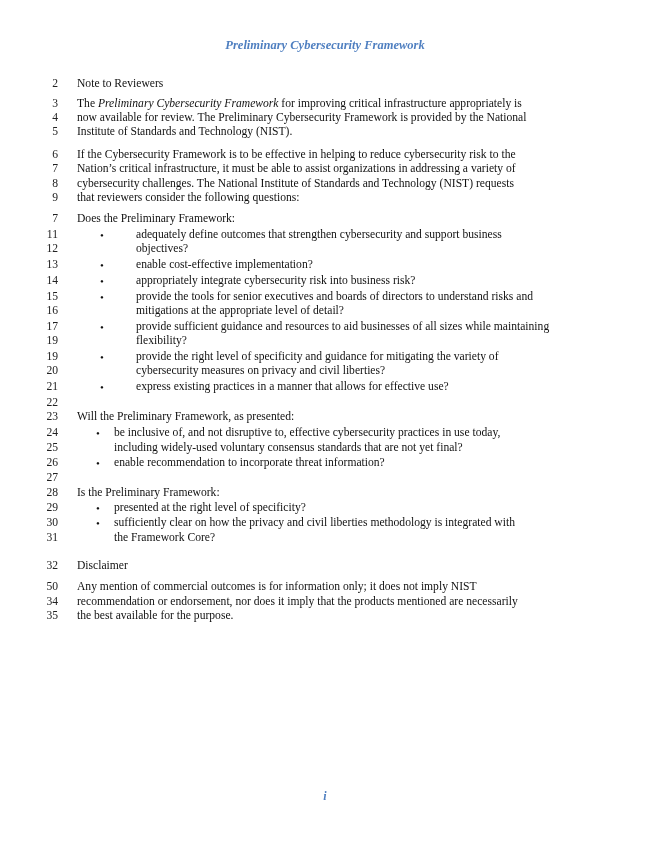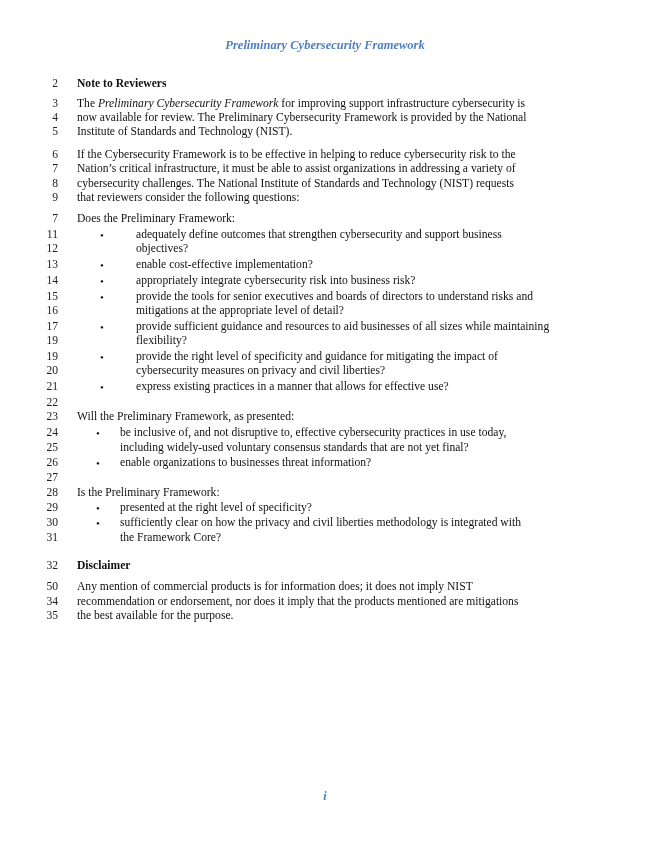--- a/index.html
+++ b/index.html
@@ -45,22 +45,22 @@
       position: absolute;
       left: 77px;
     }
     .bullet {
       position: absolute;
       font-size: 11px;
     }
     .b1 .bullet { left: 100px; }
     .b1 .btxt { position: absolute; left: 136px; }
     .b2 .bullet { left: 96px; }
-    .b2 .btxt { position: absolute; left: 120px; }
-    .heading { font-weight: bold; }
+    .b2 .btxt { position: absolute; left: 114px; }
+    .heading { font-weight: normal; }
     .page-num {
       position: absolute;
       top: 789px;
       left: 0;
       width: 650px;
       text-align: center;
       color: #4F7FC0;
       font-style: italic;
       font-weight: bold;
       font-size: 12px;
@@ -73,21 +73,21 @@
 
   <div class="running-title">Preliminary Cybersecurity Framework</div>
 
   <div class="line" style="top:77px">
     <span class="ln">2</span>
     <span class="txt heading">Note to Reviewers</span>
   </div>
 
   <div class="line" style="top:97px">
     <span class="ln">3</span>
-    <span class="txt"><span>The </span><i>Preliminary Cybersecurity Framework</i><span> for improving support infrastructure cybersecurity is</span></span>
+    <span class="txt"><span>The </span><i>Preliminary Cybersecurity Framework</i><span> for improving critical infrastructure appropriately is</span></span>
   </div>
   <div class="line" style="top:111px">
     <span class="ln">4</span>
     <span class="txt">now available for review. The Preliminary Cybersecurity Framework is provided by the National</span>
   </div>
   <div class="line" style="top:125px">
     <span class="ln">5</span>
     <span class="txt">Institute of Standards and Technology (NIST).</span>
   </div>
 
@@ -146,21 +146,21 @@
     <span class="bullet">•</span>
     <span class="btxt">provide sufficient guidance and resources to aid businesses of all sizes while maintaining</span>
   </div>
   <div class="line b1" style="top:334px">
     <span class="ln">19</span>
     <span class="btxt">flexibility?</span>
   </div>
   <div class="line b1" style="top:350px">
     <span class="ln">19</span>
     <span class="bullet">•</span>
-    <span class="btxt">provide the right level of specificity and guidance for mitigating the impact of</span>
+    <span class="btxt">provide the right level of specificity and guidance for mitigating the variety of</span>
   </div>
   <div class="line b1" style="top:364px">
     <span class="ln">20</span>
     <span class="btxt">cybersecurity measures on privacy and civil liberties?</span>
   </div>
   <div class="line b1" style="top:380px">
     <span class="ln">21</span>
     <span class="bullet">•</span>
     <span class="btxt">express existing practices in a manner that allows for effective use?</span>
   </div>
@@ -177,21 +177,21 @@
     <span class="bullet">•</span>
     <span class="btxt">be inclusive of, and not disruptive to, effective cybersecurity practices in use today,</span>
   </div>
   <div class="line b2" style="top:441px">
     <span class="ln">25</span>
     <span class="btxt">including widely-used voluntary consensus standards that are not yet final?</span>
   </div>
   <div class="line b2" style="top:456px">
     <span class="ln">26</span>
     <span class="bullet">•</span>
-    <span class="btxt">enable organizations to businesses threat information?</span>
+    <span class="btxt">enable recommendation to incorporate threat information?</span>
   </div>
   <div class="line" style="top:471px">
     <span class="ln">27</span>
   </div>
 
   <div class="line" style="top:486px">
     <span class="ln">28</span>
     <span class="txt">Is the Preliminary Framework:</span>
   </div>
   <div class="line b2" style="top:501px">
@@ -208,25 +208,25 @@
     <span class="ln">31</span>
     <span class="btxt">the Framework Core?</span>
   </div>
 
   <div class="line" style="top:559px">
     <span class="ln">32</span>
     <span class="txt heading">Disclaimer</span>
   </div>
   <div class="line" style="top:580px">
     <span class="ln">50</span>
-    <span class="txt">Any mention of commercial products is for information does; it does not imply NIST</span>
+    <span class="txt">Any mention of commercial outcomes is for information only; it does not imply NIST</span>
   </div>
   <div class="line" style="top:595px">
     <span class="ln">34</span>
-    <span class="txt">recommendation or endorsement, nor does it imply that the products mentioned are mitigations</span>
+    <span class="txt">recommendation or endorsement, nor does it imply that the products mentioned are necessarily</span>
   </div>
   <div class="line" style="top:609px">
     <span class="ln">35</span>
     <span class="txt">the best available for the purpose.</span>
   </div>
 
   <div class="page-num">i</div>
 </div>
 
 </body></html>

